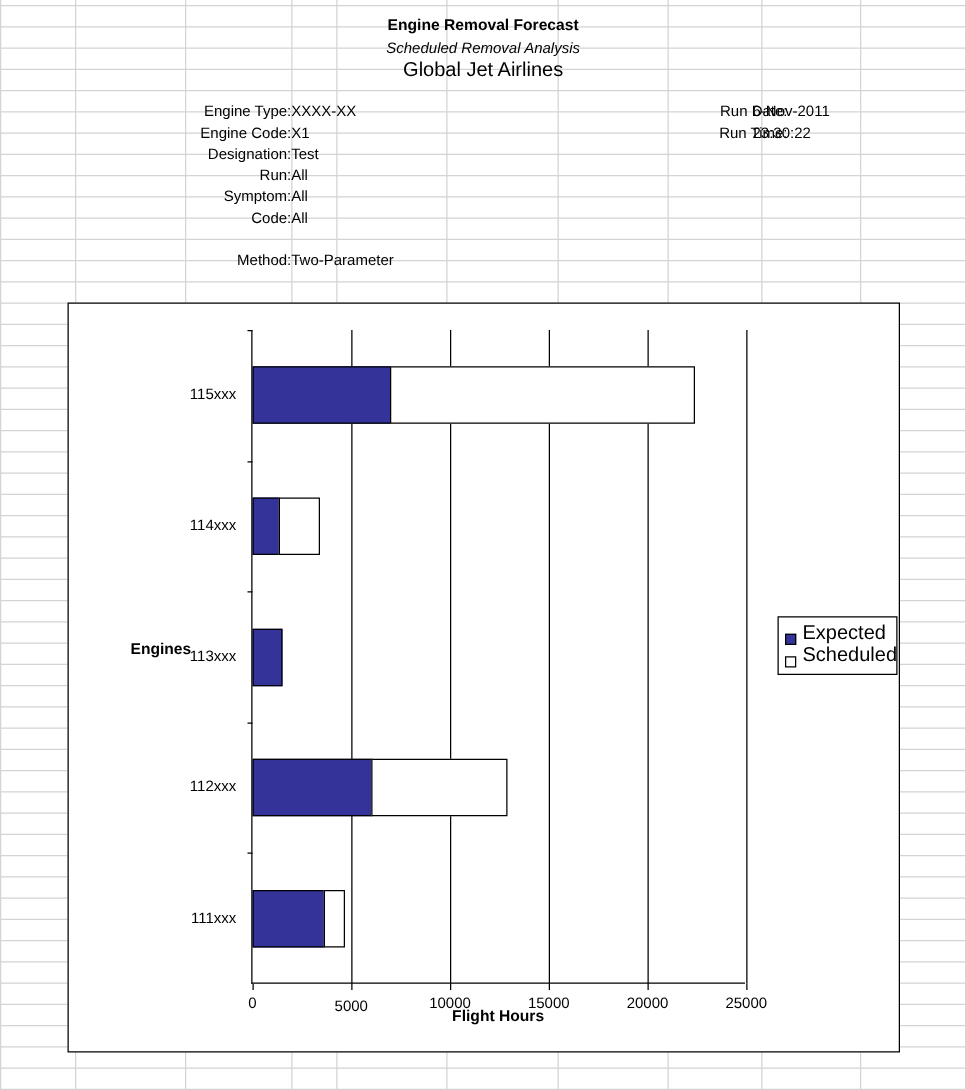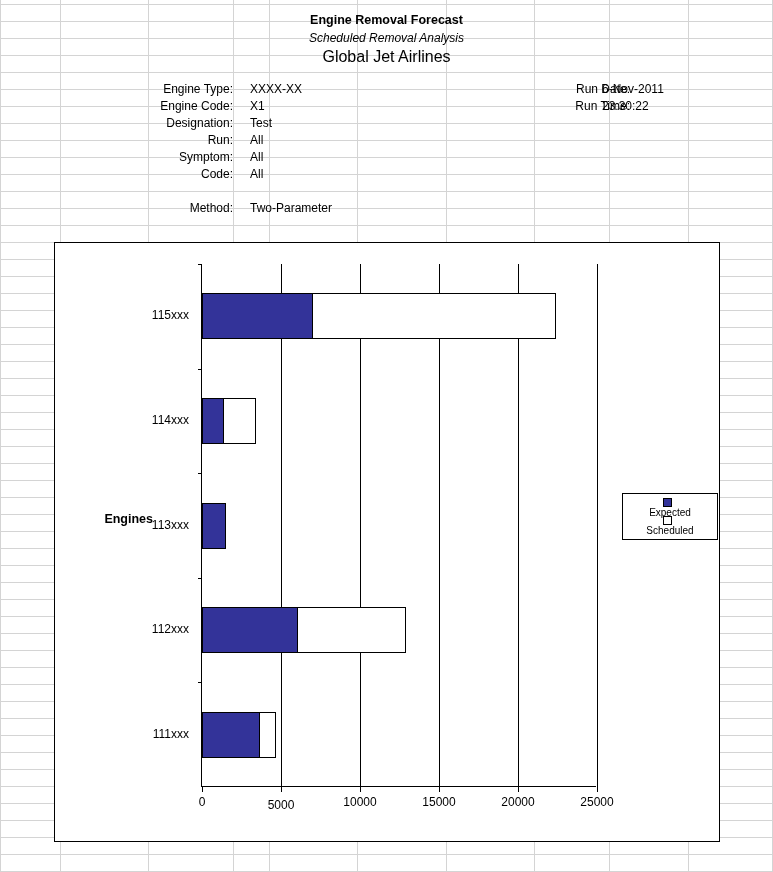--- a/index.html
+++ b/index.html
@@ -72,21 +72,21 @@
   }
   .field-value {
     position: absolute;
     left: 0;
     text-align: left;
   }
 
   
   .left-field { left: 88px; width: 145px; }
   .left-field .field-label { width: 140px; }
-  .left-field .field-value { left: 162px; }
+  .left-field .field-value { left: 145px; }
 
   
   .right-field { left: 450px; width: 180px; }
   .right-field .field-label { width: 145px; }
   .right-field .field-value { left: 152px; }
 
   
   #chart-frame {
     position: absolute;
     left: 54px;
@@ -189,24 +189,23 @@
     left: 567px;
     top: 250px;
     width: 96px;
     border: 1px solid #000000;
     background: #ffffff;
     padding: 4px 5px 5px 5px;
     box-sizing: border-box;
   }
   .legend-row {
     display: flex;
-    align-items: center;
+    align-items: flex-end;
     height: 18px;
-    font-size: 10px;
-    flex-direction: column;
+    font-size: 16px;
   }
   .legend-swatch {
     width: 9px;
     height: 9px;
     border: 1px solid #000000;
     margin-right: 5px;
     box-sizing: border-box;
     flex: 0 0 auto;
   }
 </style>
@@ -319,20 +318,21 @@
   </div>
   <div class="field-row right-field" style="top:98px">
     <span class="field-label">Run Time:</span>
     <span class="field-value">23:30:22</span>
   </div>
 </div>
 
 <div id="chart-frame">
 
   <div id="axis-title-y">Engines</div>
+  <div id="axis-title-x">Flight Hours</div>
 
   <div id="plot-area">
 
   <div class="tick-major" style="left: 0px; top: 523px;"></div>
       <div class="xtick-label" style="left: -30px; top: 531px;">0</div>
       <div class="vgrid" style="left: 79px;"></div>
       <div class="tick-major" style="left: 79px; top: 523px;"></div>
       <div class="xtick-label" style="left: 49px; top: 534px;">5000</div>
       <div class="vgrid" style="left: 158px;"></div>
       <div class="tick-major" style="left: 158px; top: 523px;"></div>

